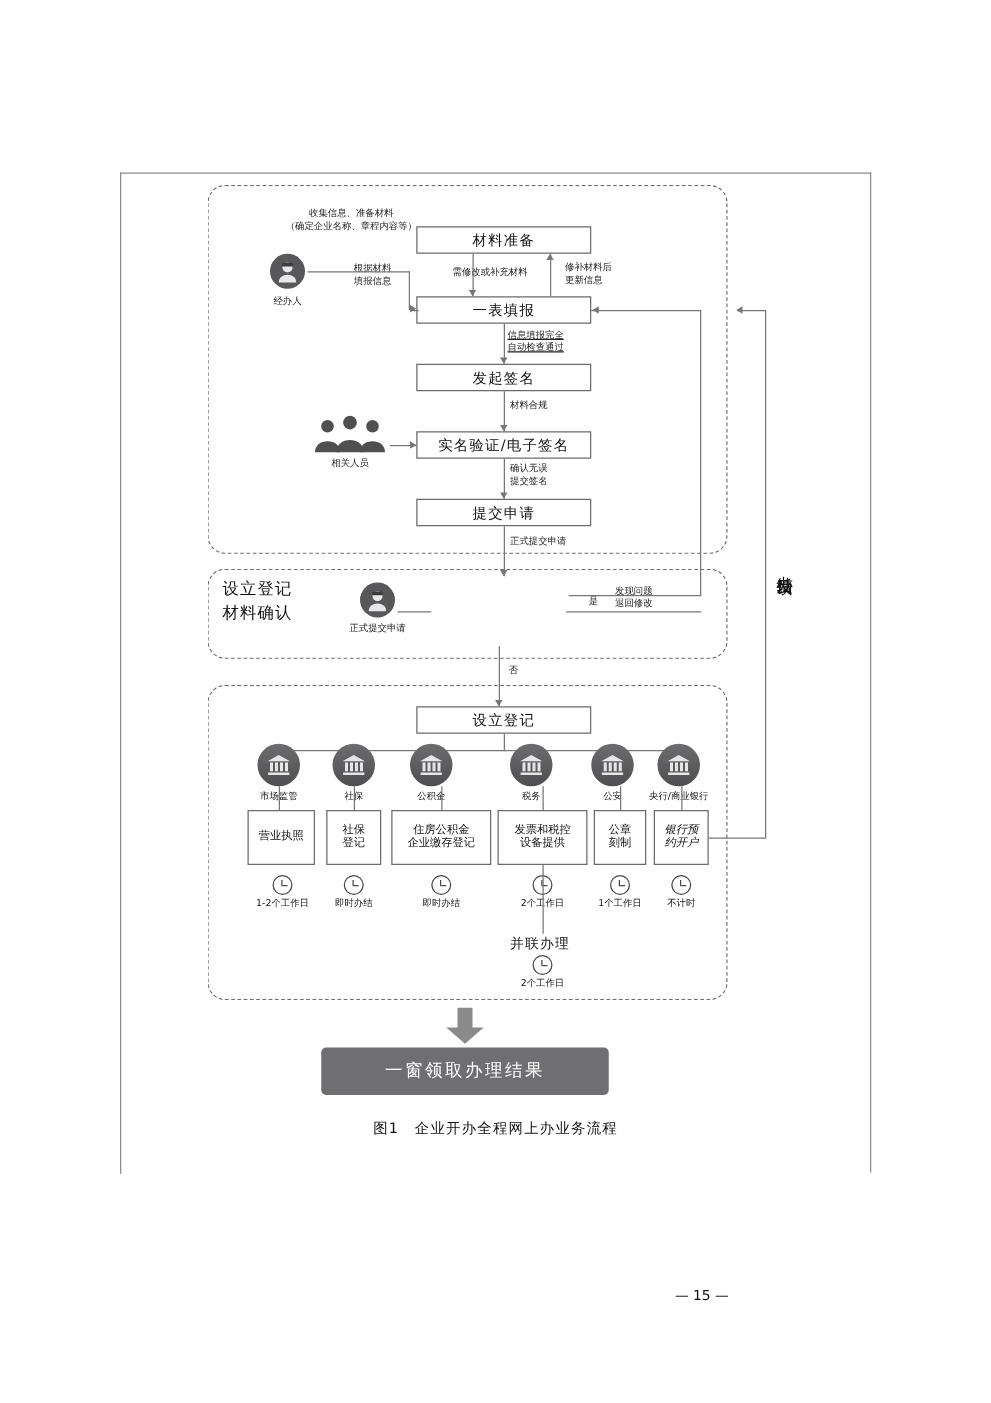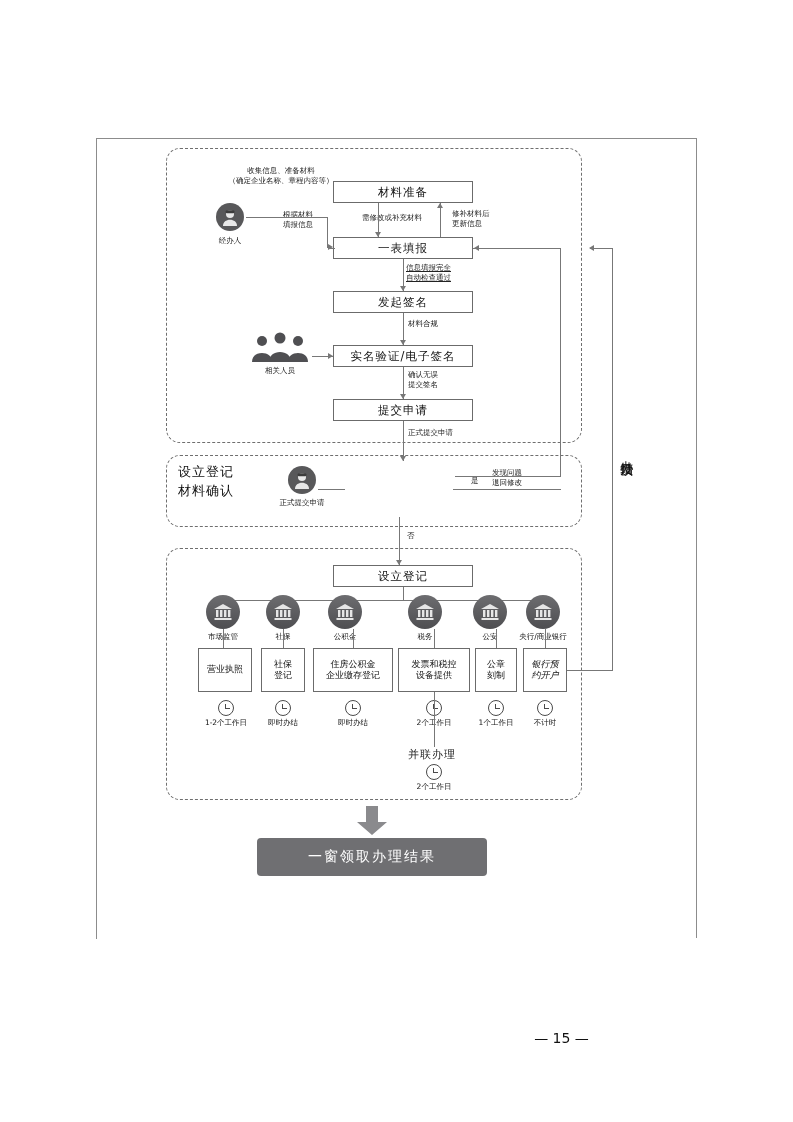--- a/index.html
+++ b/index.html
@@ -162,21 +162,21 @@
 
   
   .sec-title{
     position:absolute;left:178px;top:463px;width:110px;
     font-size:13px;line-height:1.45;color:#111;letter-spacing:1px;
   }
 
   
   .pageno{
     position:absolute;left:0;top:1030px;width:793px;
-    text-align:center;font-size:14px;color:#111;
+    text-align:center;font-size:11px;color:#111;
     padding-right:0;
   }
   .pageno span{margin-left:330px;}
 </style>
 </head>
 <body>
 
 <div class="page">
 
   <div class="page-frame"></div>
@@ -411,18 +411,19 @@
   <div class="vlabel">办结反馈</div>
 
   <div class="bigarrow">
     <svg width="32" height="30" viewBox="0 0 32 30" aria-hidden="true">
       <polygon points="10,0 22,0 22,16 31,16 16,29 1,16 10,16" fill="#8a8a8d"></polygon>
     </svg>
   </div>
 
   <div class="banner">一窗领取办理结果</div>
 
+  <div class="caption">图1　企业开办全程网上办业务流程</div>
 
   <div class="pageno">
     <span>— 15 —</span>
   </div>
 
 </div>
 
 </body></html>

